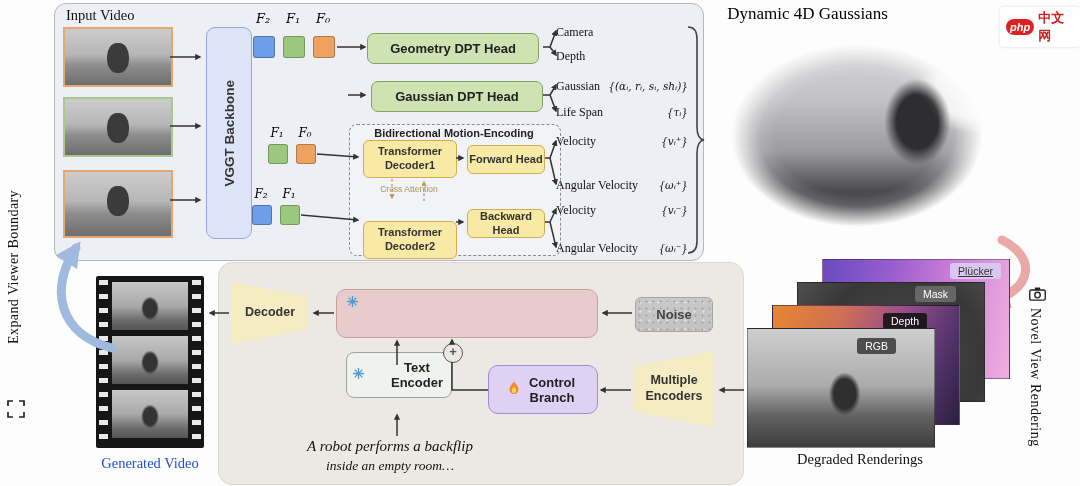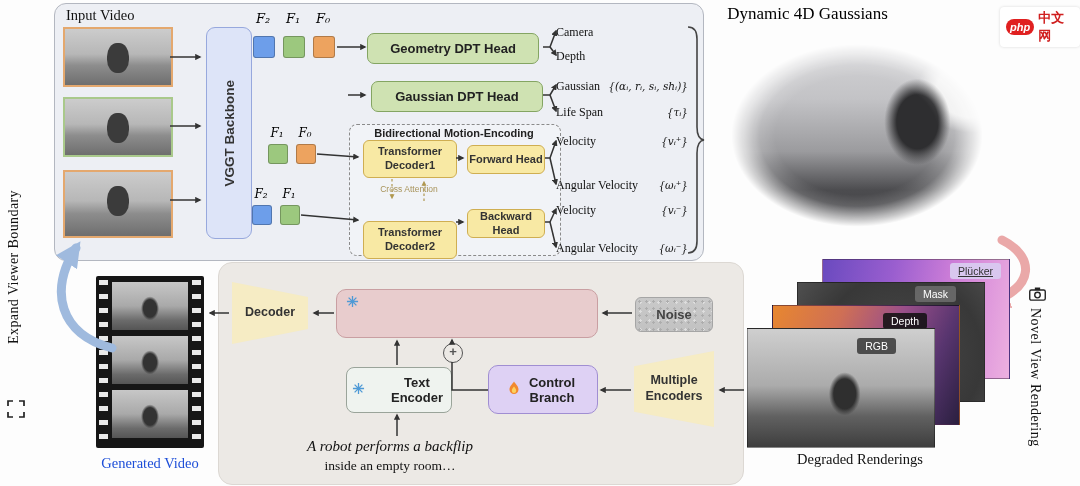--- a/index.html
+++ b/index.html
@@ -78,21 +78,21 @@
          background-image:radial-gradient(#adadad 1px,transparent 1.3px),
                           radial-gradient(#dedede 1px,transparent 1.3px),
                           linear-gradient(#c9c9c9,#c2c2c2);
          background-size:7px 7px,9px 9px,100% 100%;}
   .trap{background:#f6ecc4;font-weight:bold;font-size:12.5px;color:#333;line-height:1.25;
         filter:drop-shadow(0 0 1px #c9b97e);}
   .trap-decoder{left:232px;top:282px;width:76px;height:62px;
         clip-path:polygon(0 0,100% 24%,100% 76%,0 100%);}
   .trap-enc{left:634px;top:351px;width:80px;height:76px;
         clip-path:polygon(100% 0,100% 100%,0 80%,0 20%);}
-  .text-enc{left:346px;top:367px;width:104px;height:44px;background:#eff3ef;border:1.5px solid #9aa49a;
+  .text-enc{left:346px;top:352px;width:104px;height:44px;background:#eff3ef;border:1.5px solid #9aa49a;
             border-radius:8px;font-weight:bold;font-size:13px;color:#222;gap:23px;}
   .ctrl{left:488px;top:365px;width:108px;height:47px;background:#ded1f4;border:1.5px solid #a08ed2;
         border-radius:10px;font-weight:bold;font-size:13px;color:#222;gap:6px;}
   .plus{left:443px;top:343px;width:18px;height:18px;border:1.6px solid #555;border-radius:50%;
         background:#ece9e5;color:#555;font-size:13px;font-weight:bold;line-height:15px;text-align:center;}
 
   
   .film{left:96px;top:276px;width:108px;height:172px;background:#161616;border-radius:2px;}
   .sprocket{position:absolute;top:4px;bottom:4px;width:9px;
             background:repeating-linear-gradient(180deg,#e9e9e9 0 5px,#161616 5px 14px);}
@@ -256,21 +256,21 @@
           <path d="M6 0.5C4.5 3 1.5 5 1.5 8.5a4.5 4.5 0 0 0 9 0C10.5 5 7.5 3 6 0.5Z" fill="#f2892e"></path>
           <path d="M6 5.5C5 7 3.8 8 3.8 9.7a2.2 2.2 0 0 0 4.4 0C8.2 8 7 7 6 5.5Z" fill="#fcd25e"></path>
         </svg>
     </span>
     <span style="width:52px;text-align:center;">Control Branch</span>
   </div>
 
   <div class="abs plus">+</div>
 
   <div class="abs serif" style="left:240px;top:438px;width:300px;text-align:center;font-style:italic;font-size:15px;color:#111;">A robot performs a backflip</div>
-  <div class="abs serif" style="left:240px;top:458px;width:300px;text-align:center;font-size:13.5px;color:#111;">inside an empty room…</div>
+  <div class="abs serif" style="left:240px;top:458px;width:300px;text-align:center;font-style:italic;font-size:13.5px;color:#111;">inside an empty room…</div>
 
   <div class="abs film">
     <div class="sprocket" style="left:3px;"></div>
     <div class="sprocket" style="right:3px;"></div>
     <div class="film-frame" style="top:6px;"></div>
     <div class="film-frame" style="top:60px;"></div>
     <div class="film-frame" style="top:114px;"></div>
   </div>
   <div class="abs serif" style="left:78px;top:455px;width:144px;text-align:center;font-size:14.5px;color:#1d4ed8;">Generated Video</div>
 

